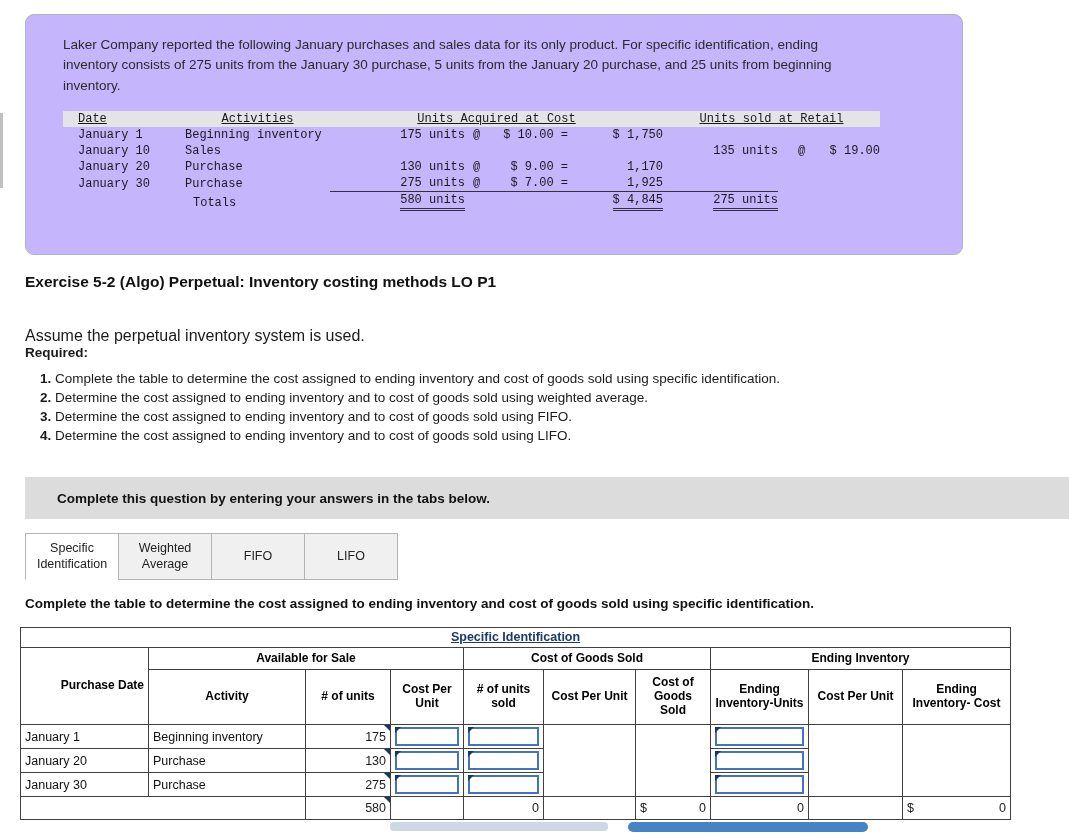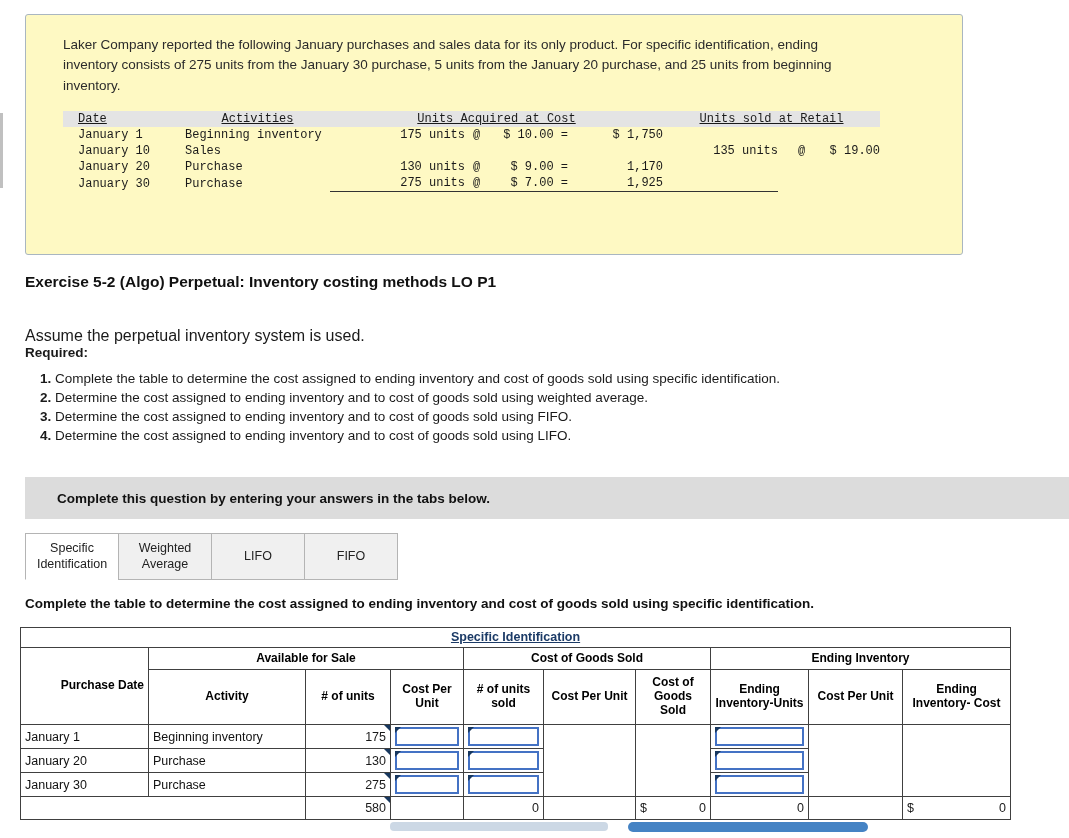--- a/index.html
+++ b/index.html
@@ -1,21 +1,21 @@
 <!DOCTYPE html>
 <html><head>
 <meta charset="utf-8">
 <style>
   html,body{margin:0;padding:0;background:#fff;}
   .page{position:relative;width:1069px;height:838px;background:#ffffff;overflow:hidden;
         font-family:"Liberation Sans",sans-serif;color:#1a1a1a;}
 
   
   .problem-box{position:absolute;left:25px;top:14px;width:936px;height:239px;
-               border:1px solid #a9b6c1;border-radius:3px;background:#fef9c3;}
+               border:1px solid #a9b6c1;border-radius:9px;background:#c4b5fd;}
   .problem-intro{position:absolute;left:37px;top:20px;width:782px;
                  font-size:13.5px;line-height:1.5;color:#2b2b2b;}
 
   .mini-table{position:absolute;left:37px;top:96px;border-collapse:collapse;
               font-family:"Liberation Mono","DejaVu Sans Mono",monospace;
               font-size:12px;color:#1a1a1a;}
   .mini-table td{padding:0;height:16px;line-height:16px;white-space:pre;vertical-align:bottom;}
   .mini-table tr.mt-head td{background:#e4e4e4;margin-top:28px;}
   .mini-table .hu{text-decoration:underline;}
   .mini-table .l{text-align:left;}
@@ -156,20 +156,31 @@
         <td class="pad-date">January 30</td>
         <td class="l">Purchase</td>
         <td class="r ul">275 units</td>
         <td class="c ul">@</td>
         <td class="r ul">$ 7.00 =</td>
         <td class="r ul">1,925</td>
         <td class="r ul"></td>
         <td class="c"></td>
         <td class="r"></td>
       </tr>
+      <tr>
+        <td></td>
+        <td class="pad-tot">Totals</td>
+        <td class="r"><span class="dbl">580 units</span></td>
+        <td></td>
+        <td></td>
+        <td class="r"><span class="dbl">$ 4,845</span></td>
+        <td class="r"><span class="dbl">275 units</span></td>
+        <td></td>
+        <td></td>
+      </tr>
     </tbody>
       </table>
   </div>
 
   <div class="ex-title">Exercise 5-2 (Algo) Perpetual: Inventory costing methods LO P1</div>
   <div class="assume">Assume the perpetual inventory system is used.</div>
   <div class="required">Required:</div>
 
   <div class="req-list">
     <div><span class="req-num">1.</span> <span>Complete the table to determine the cost assigned to ending inventory and cost of goods sold using specific identification.</span></div>
@@ -178,22 +189,22 @@
     <div><span class="req-num">4.</span> <span>Determine the cost assigned to ending inventory and to cost of goods sold using LIFO.</span></div>
   </div>
 
   <div class="banner">
     <div class="banner-text">Complete this question by entering your answers in the tabs below.</div>
   </div>
 
   <div class="tabs">
     <div class="tab active">Specific Identification</div>
     <div class="tab">Weighted Average</div>
+    <div class="tab">FIFO</div>
     <div class="tab">LIFO</div>
-    <div class="tab">FIFO</div>
   </div>
 
   <div class="instruction">Complete the table to determine the cost assigned to ending inventory and cost of goods sold using specific identification.</div>
 
   <div class="ans-wrap">
     <table class="ans">
       <colgroup>
         <col style="width:128px">
           <col style="width:157px">
           <col style="width:85px">

